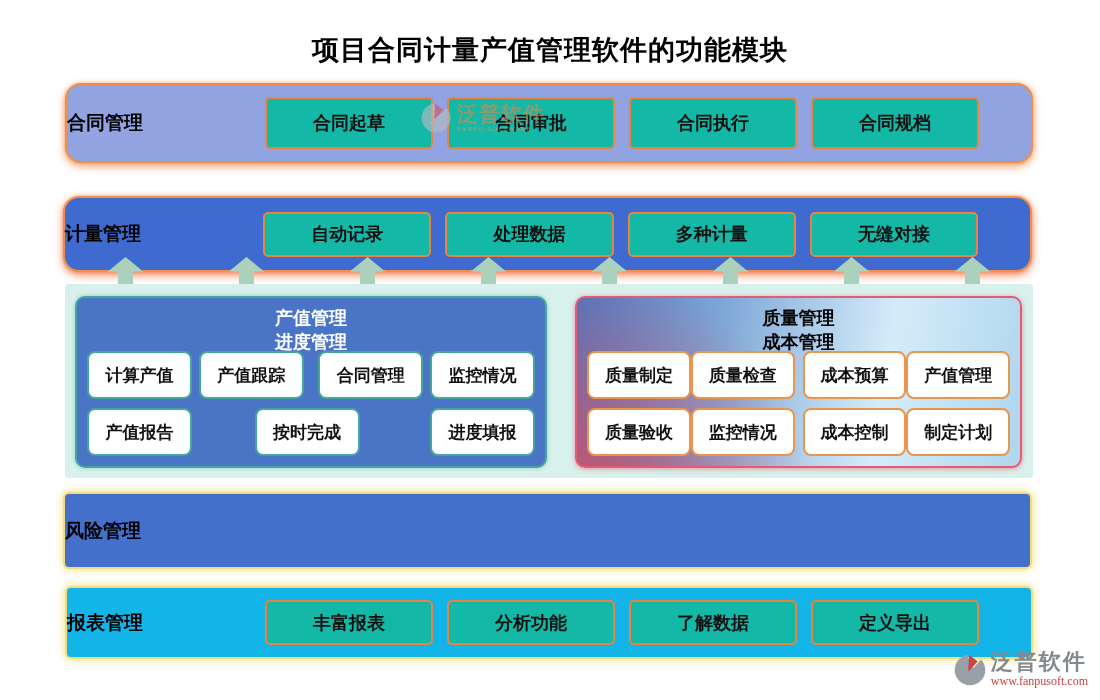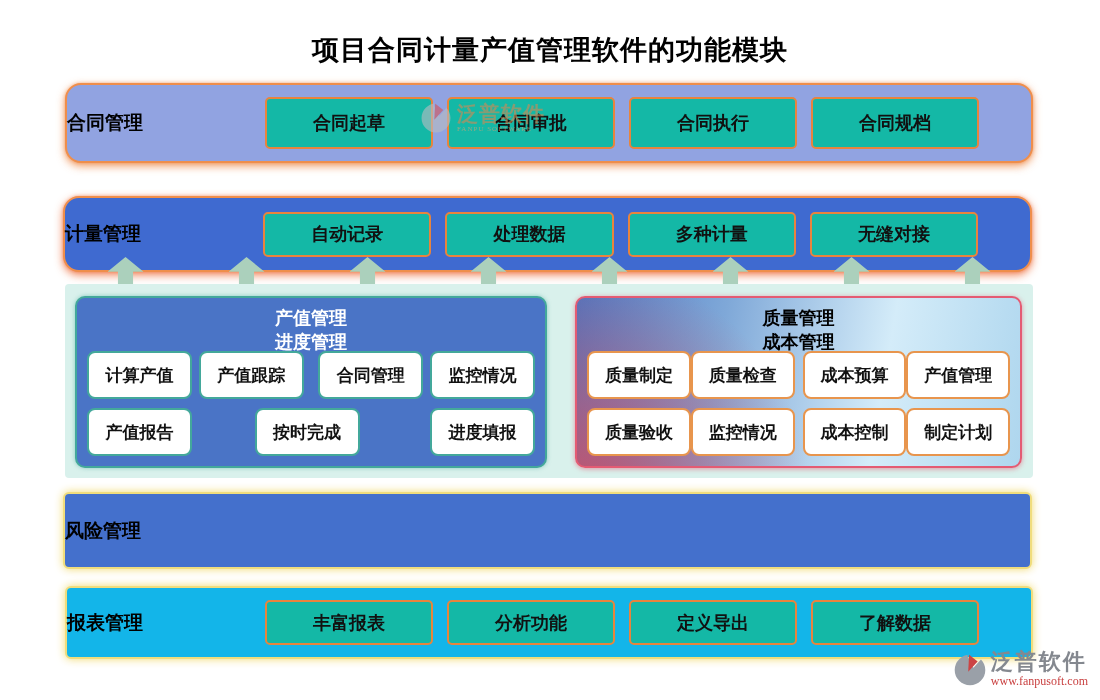--- a/index.html
+++ b/index.html
@@ -195,22 +195,22 @@
 
 <div class="band band4">
   <div class="label">风险管理</div>
 </div>
 
 <div class="band band5">
   <div class="label">报表管理</div>
   <div class="chips">
     <div class="chip">丰富报表</div>
     <div class="chip">分析功能</div>
+    <div class="chip">了解数据</div>
     <div class="chip">定义导出</div>
-    <div class="chip">了解数据</div>
   </div>
 </div>
 
 <div class="site-logo">
   <svg class="logo-icon" viewBox="0 0 40 40">
     <path fill="#9aa0a8" d="M20 3a17 17 0 1 0 17 17c0-4.6-1.8-8.8-4.8-11.8l-8.4 9.4L17 4z"></path>
     <path fill="#cc4444" d="M19 3l9.5 7.5L18 22z"></path>
   </svg>
   <div>
     <div class="logo-name">泛普软件</div>

